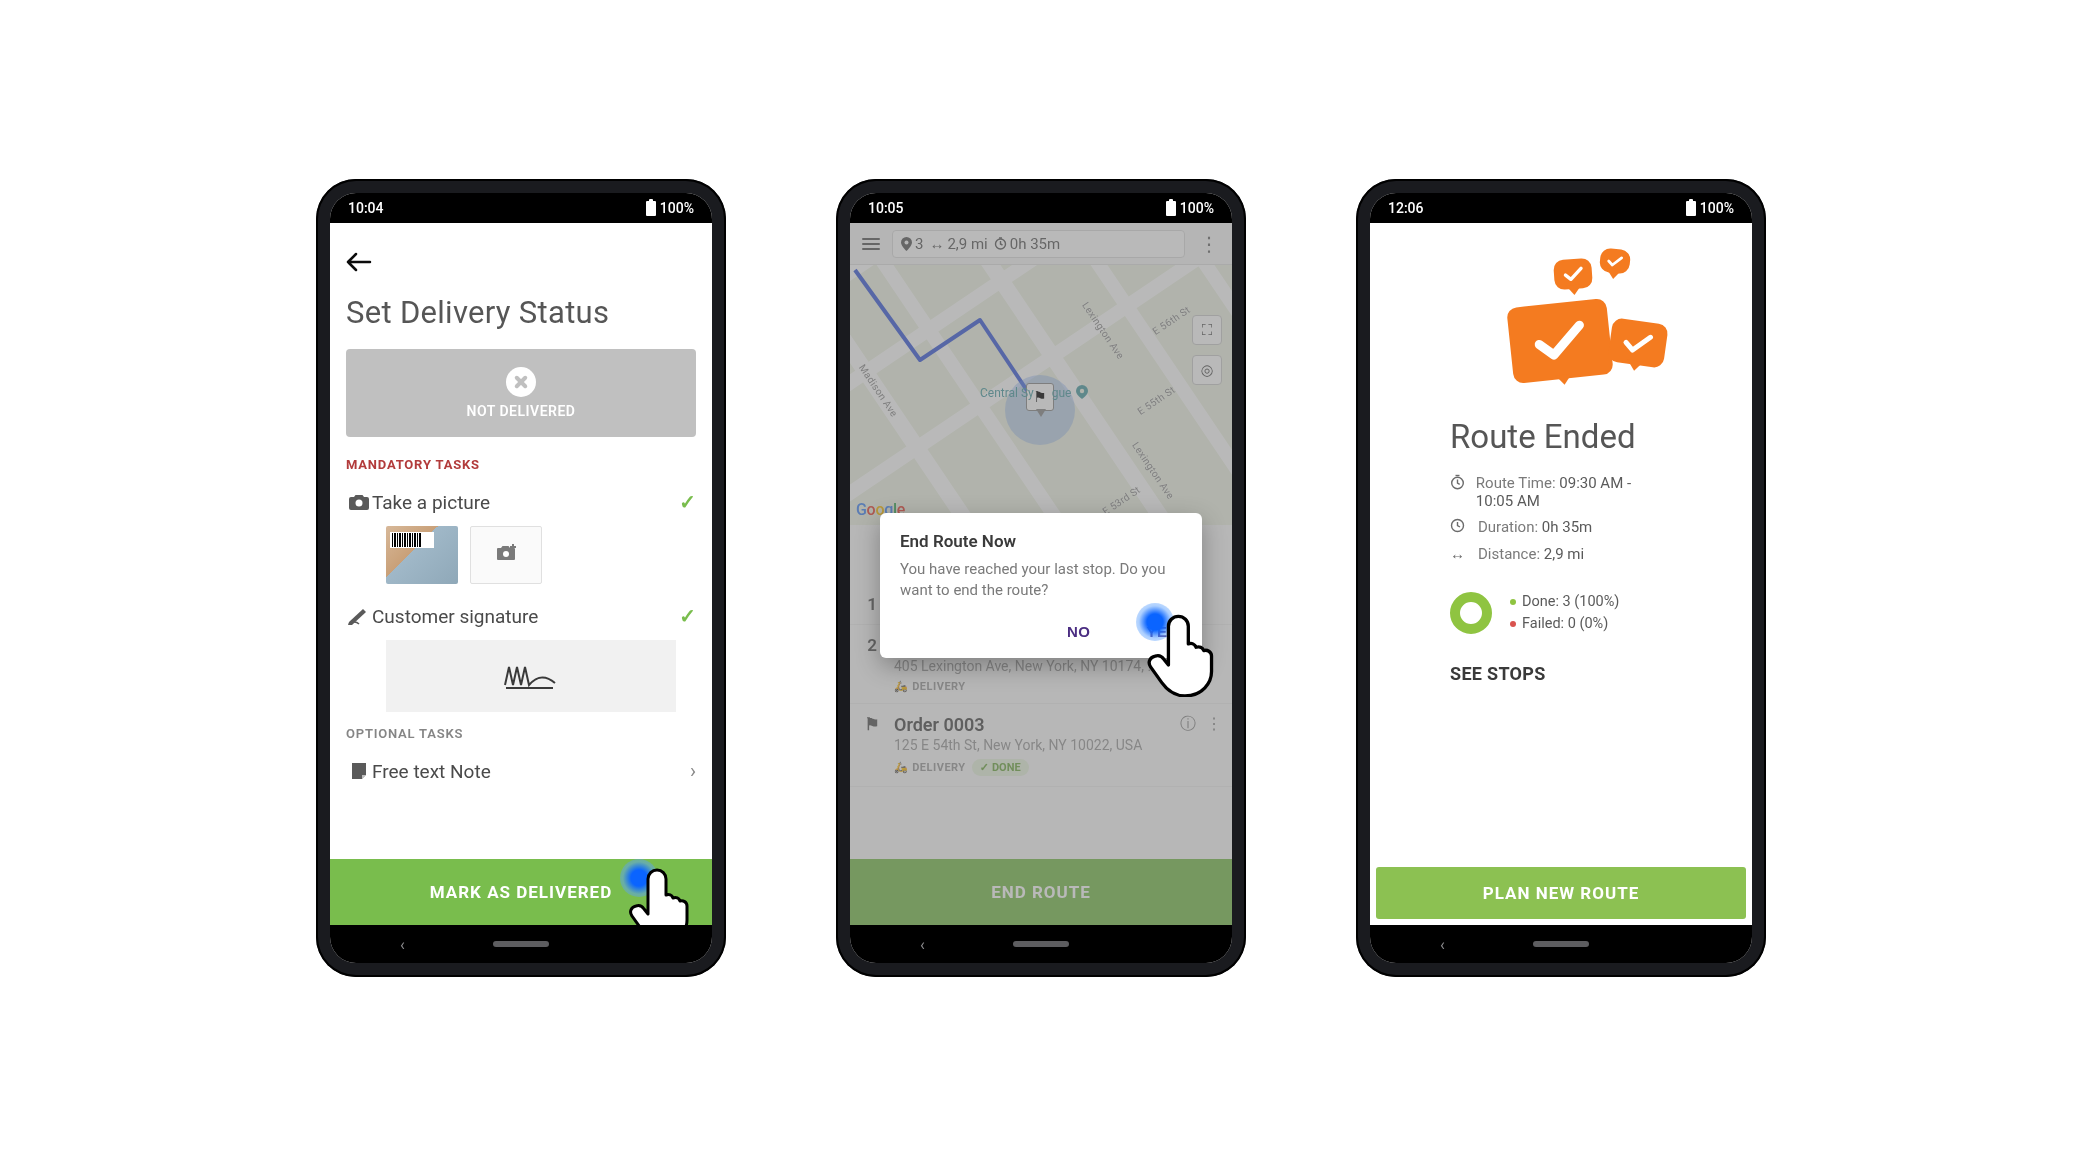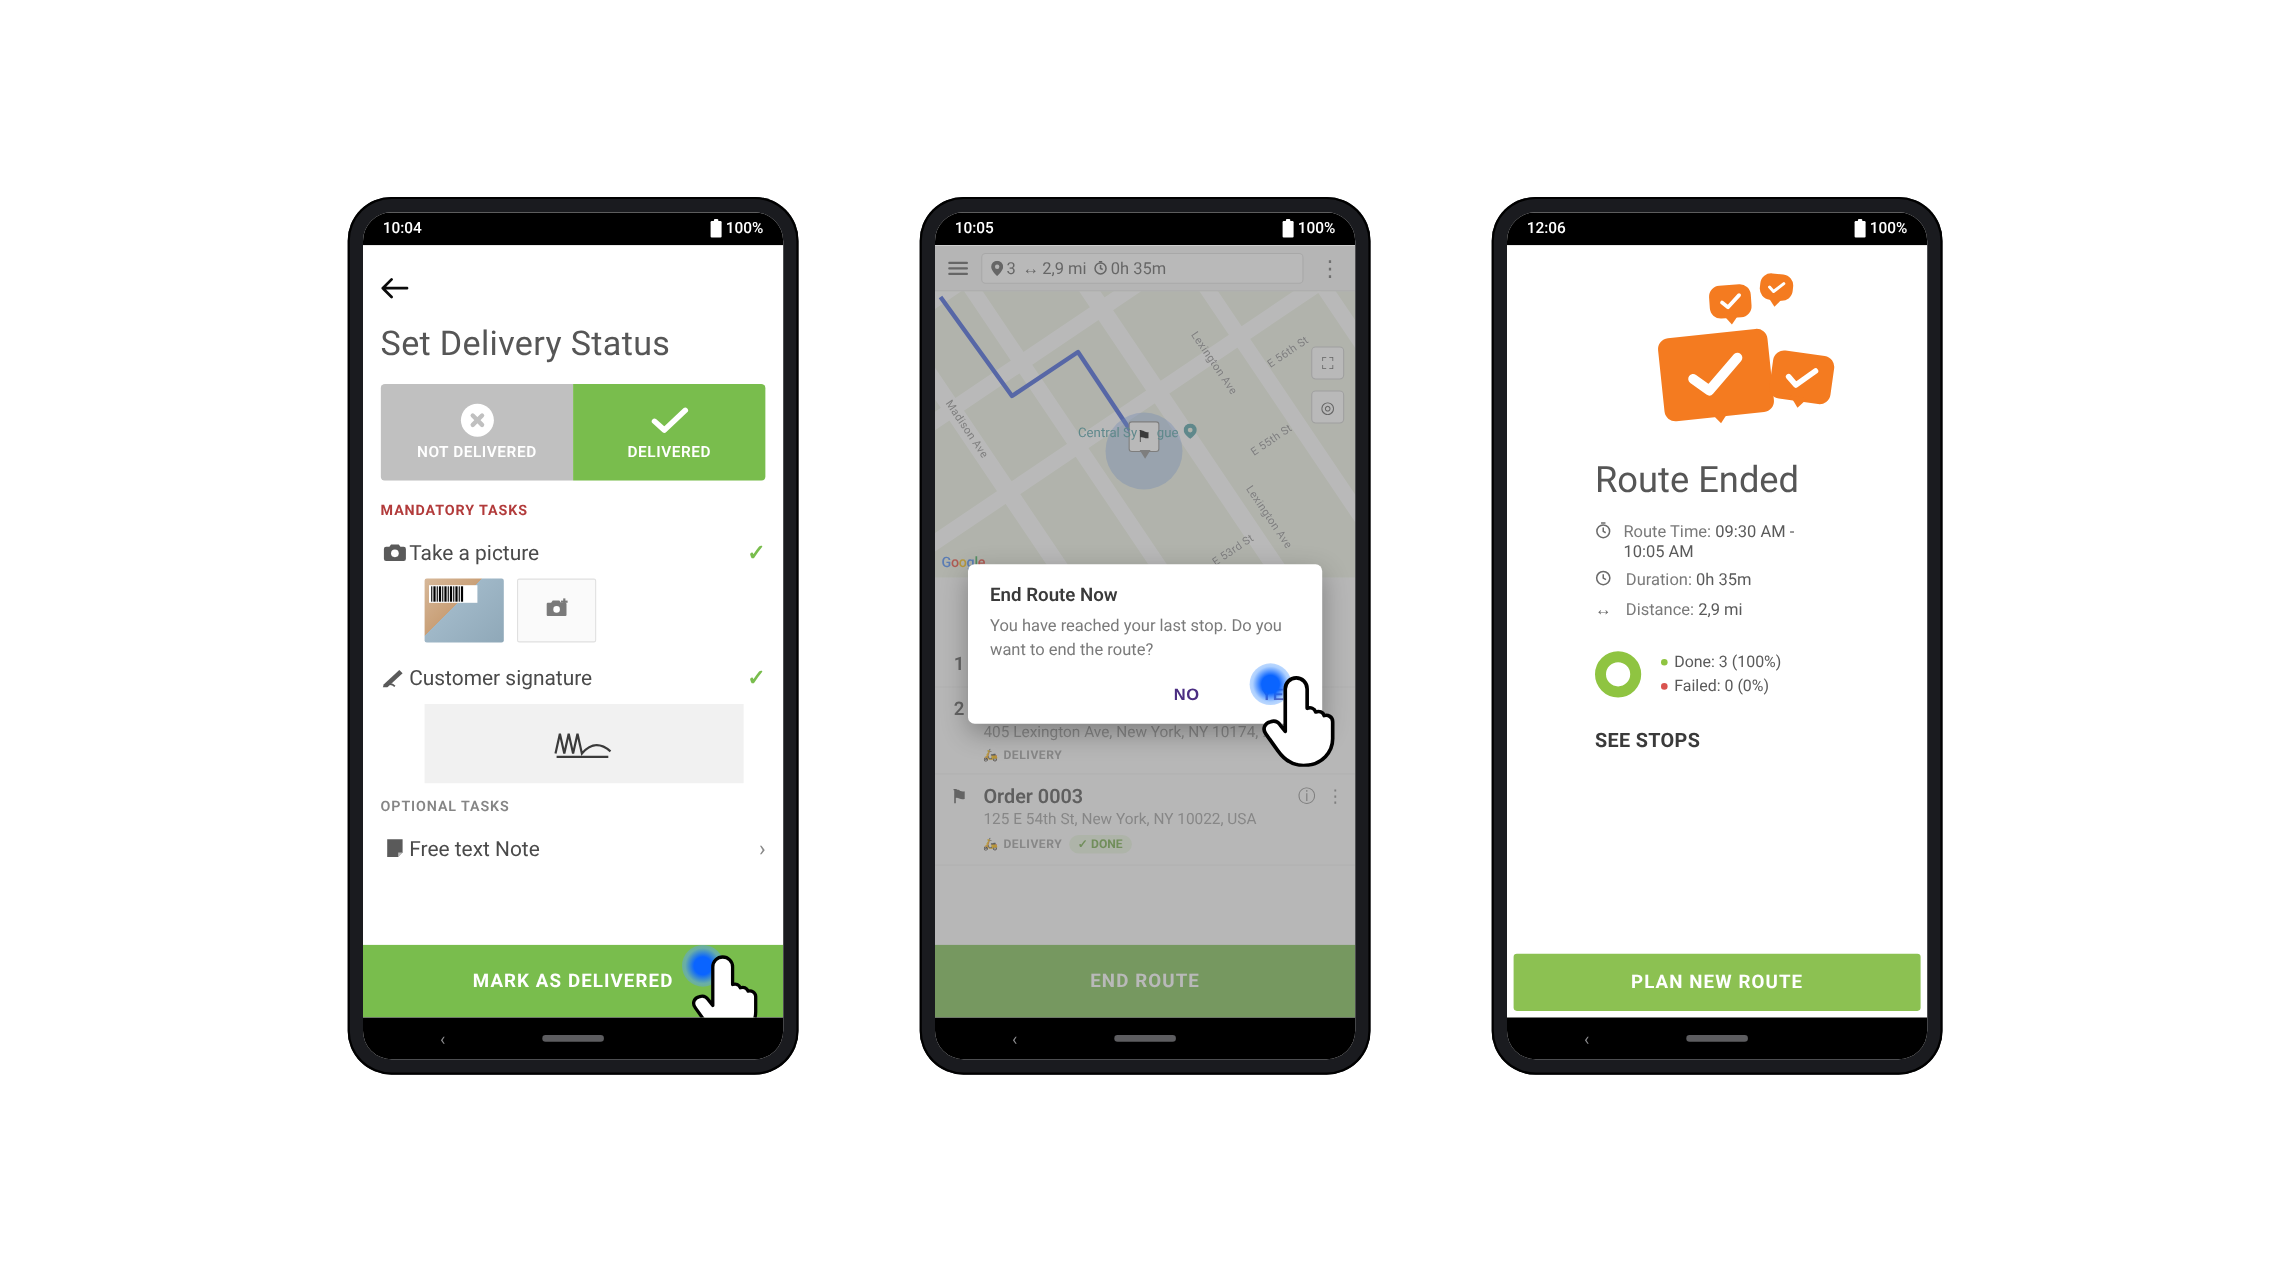--- a/index.html
+++ b/index.html
@@ -124,21 +124,21 @@
 
   .map-area { height:260px; position:relative; background:#eef3e4; overflow:hidden;}
   .map-streets { position:absolute; inset:0; }
   .map-streets div { position:absolute; background:#fff; }
   .diag { transform-origin: top left; }
   .street-label { position:absolute; font-size:10px; color:#8a8a8a; letter-spacing:0.3px; text-shadow:0 0 2px #fff;}
   .route-line { position:absolute; }
   .loc-dot { position:absolute; width:70px; height:70px; border-radius:50%; background:rgba(100,150,240,0.35); left:155px; top:110px;}
   .loc-flag { position:absolute; left:176px; top:118px; width:28px; height:28px; background:#fff; border:1px solid #888; border-radius:3px; display:flex; align-items:center; justify-content:center; font-size:15px;}
   .loc-ptr { position:absolute; left:186px; top:144px; width:0; height:0; border-left:5px solid transparent; border-right:5px solid transparent; border-top:8px solid #888;}
-  .google-badge { position:absolute; left:6px; bottom:6px; font-size:13px; font-weight:500; letter-spacing:-0.3px;}
+  .google-badge { position:absolute; left:6px; bottom:6px; font-size:16px; font-weight:500; letter-spacing:-0.3px;}
   .google-badge span:nth-child(1){color:#4285F4;}
   .google-badge span:nth-child(2){color:#EA4335;}
   .google-badge span:nth-child(3){color:#FBBC05;}
   .google-badge span:nth-child(4){color:#4285F4;}
   .google-badge span:nth-child(5){color:#34A853;}
   .google-badge span:nth-child(6){color:#EA4335;}
   .map-btn { position:absolute; right:10px; width:30px; height:30px; background:#fff; border:1px solid #ccc; border-radius:4px; display:flex; align-items:center; justify-content:center; font-size:15px; color:#555;}
   .poi { position:absolute; color:#4a9da3; }
 
   .stop-list { flex:1; background:#fbfbfb; }
@@ -209,26 +209,20 @@
           <svg width="26" height="20" viewBox="0 0 26 20">
               <path d="M10 2 L2 10 L10 18 M2 10 L24 10" stroke="#0b0b0b" stroke-width="2.5" fill="none" stroke-linecap="round" stroke-linejoin="round"></path>
             </svg>
         </span>
         <div class="p1-title">Set Delivery Status</div>
 
         <div class="status-toggle">
           <div class="toggle-half toggle-not">
             <div class="toggle-icon-x"></div>
             <span>NOT DELIVERED</span>
-          </div>
-          <div class="toggle-half toggle-del">
-            <svg width="40" height="30" viewBox="0 0 40 30">
-                <path d="M6 16 L15 24 L34 6" stroke="#fff" stroke-width="5" fill="none" stroke-linecap="round" stroke-linejoin="round"></path>
-              </svg>
-            <span>DELIVERED</span>
           </div>
         </div>
 
         <div class="section-label">MANDATORY TASKS</div>
 
         <div class="task-row">
           <span class="task-icon">
             <svg width="22" height="18" viewBox="0 0 22 18">
                 <path fill="#5a5a5a" d="M3 4h3l1.5-2h7L16 4h3a2 2 0 0 1 2 2v9a2 2 0 0 1-2 2H3a2 2 0 0 1-2-2V6a2 2 0 0 1 2-2z"></path>
                 <circle cx="11" cy="10" r="3.5" fill="#fff"></circle>

